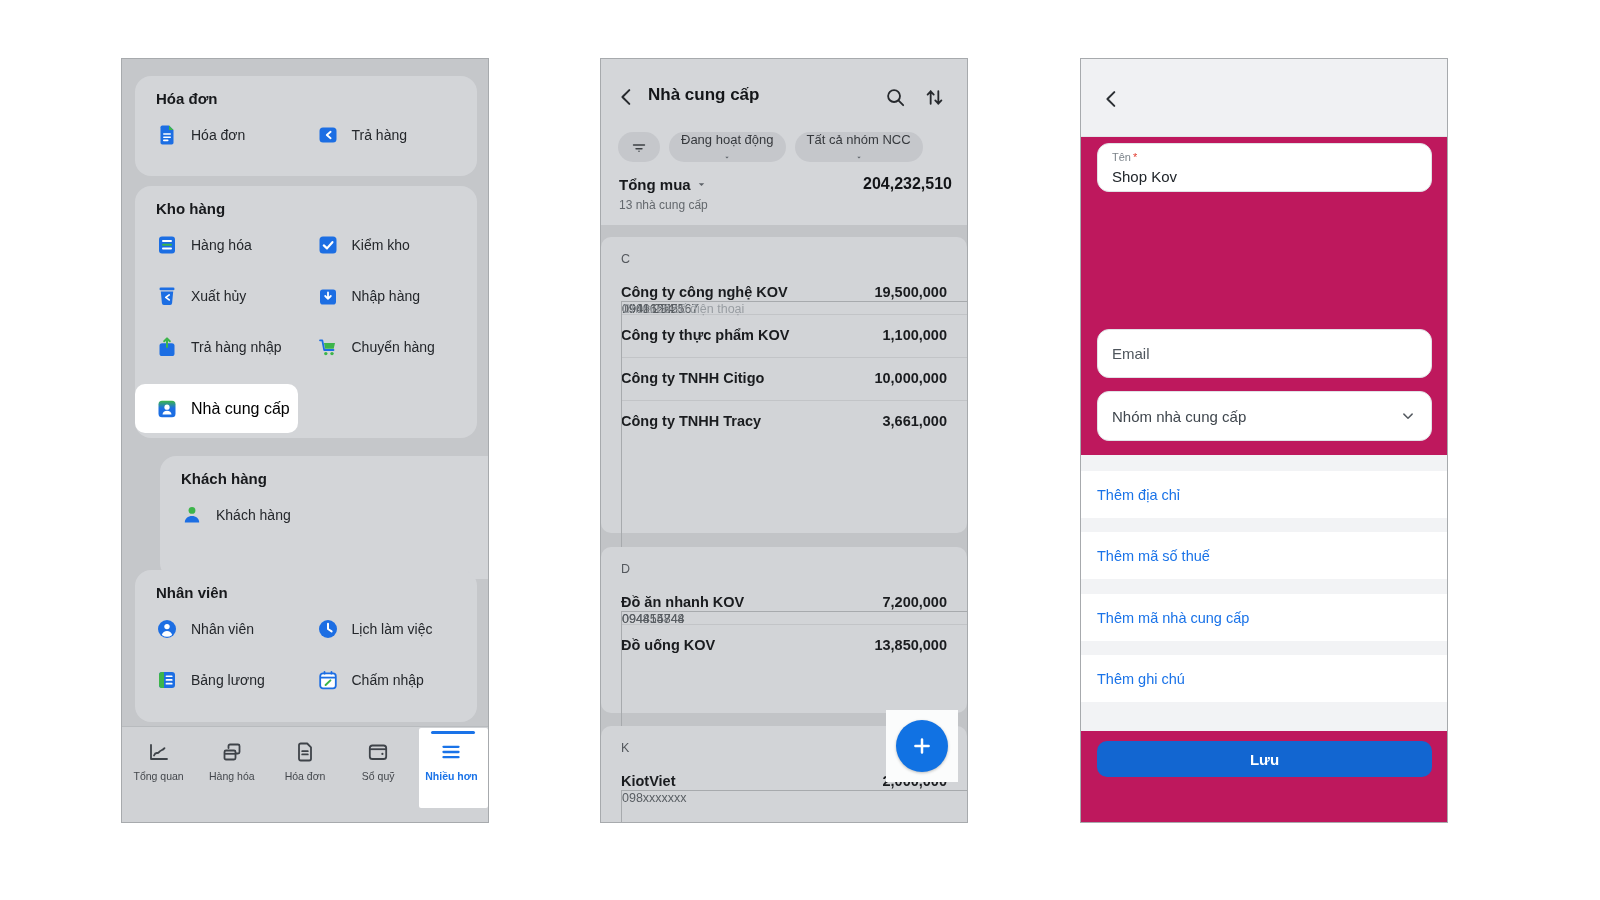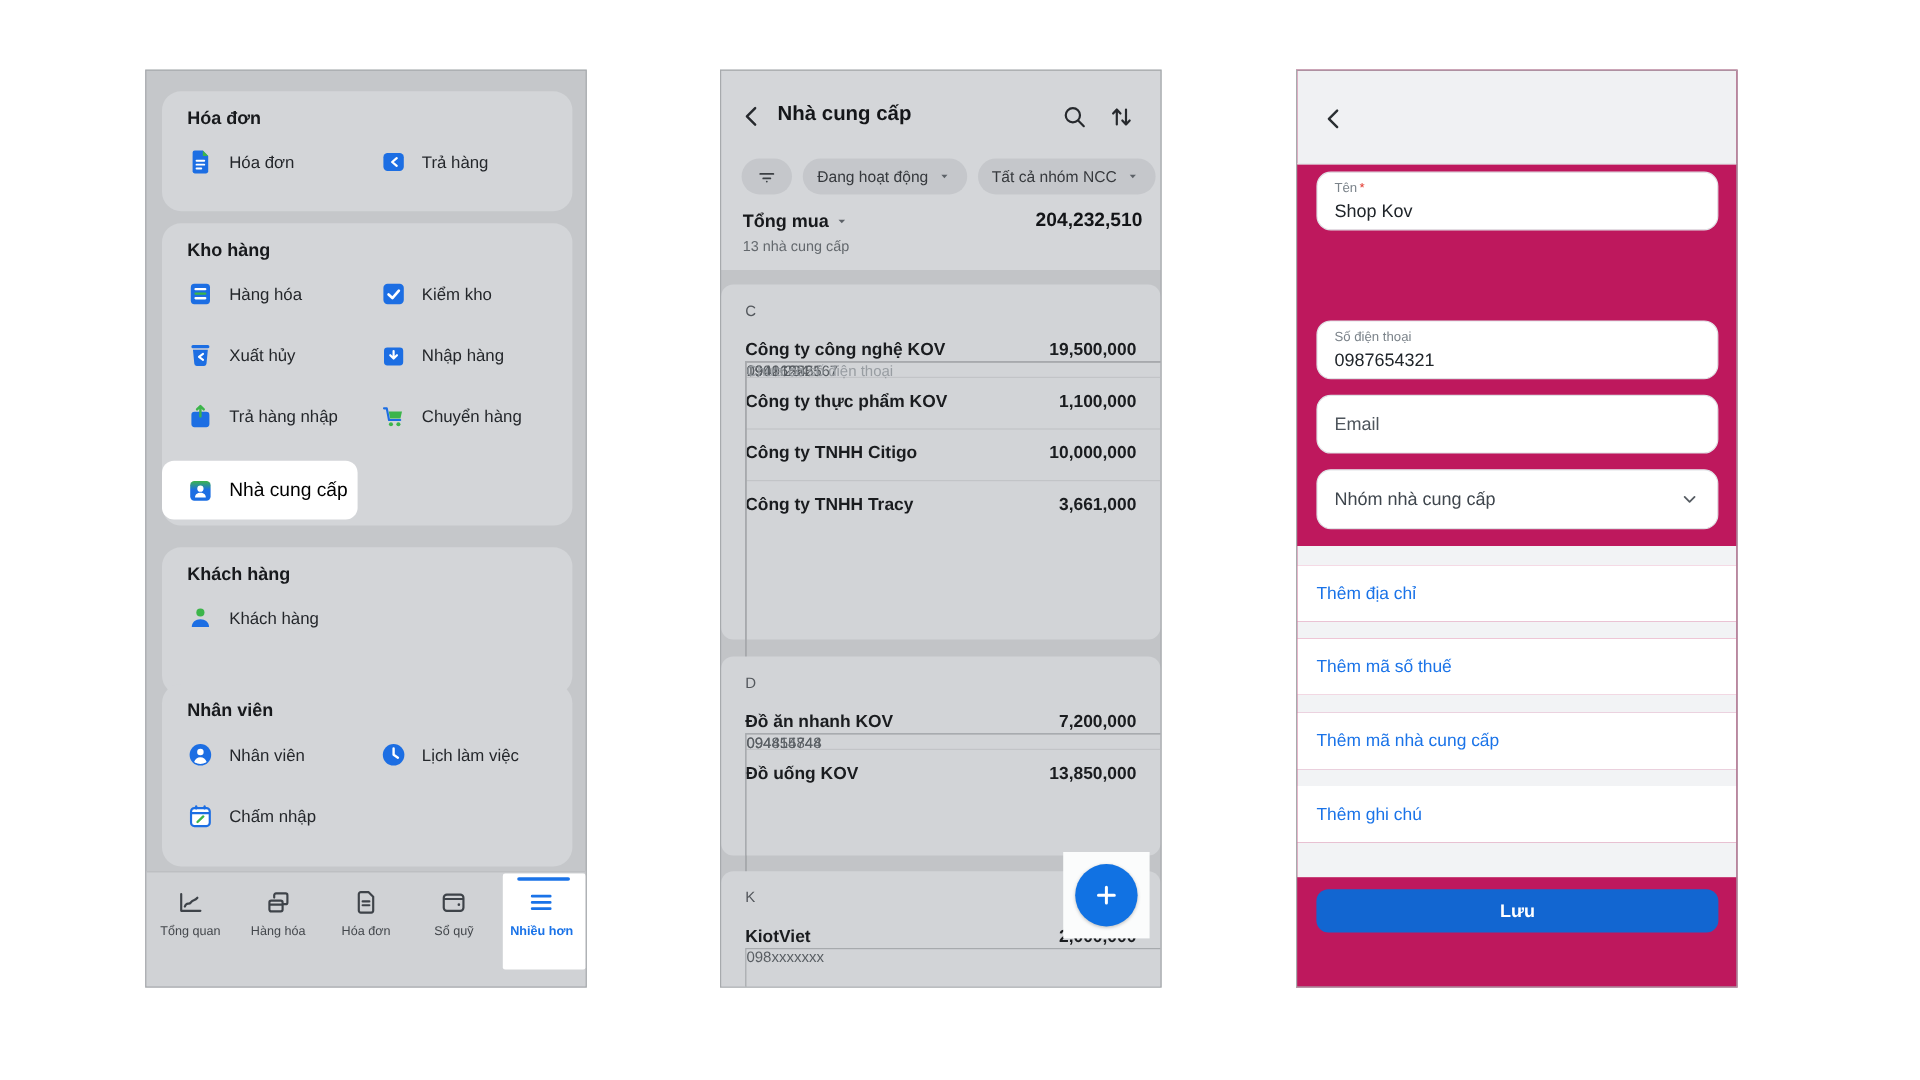--- a/index.html
+++ b/index.html
@@ -9,21 +9,21 @@
   #phone-left  { left:121px;  background:#c5c7ca; }
   #phone-mid   { left:600px;  background:#c2c4c7; }
   #phone-right { left:1080px; background:#be185d; }
 
   .ic { display:block; }
 
   
   .menu-card { position:absolute; left:13px; width:342px; background:#d3d5d8; border-radius:16px; overflow:visible; }
   #card-invoices  { top:17px;  height:100px; }
   #card-warehouse { top:127px; height:252px; }
-  #card-customers { top:397px; height:123px; }
+  #card-customers { top:397px; height:123px;margin-left:25px; }
   #card-staff     { top:511px; height:152px; }
   .card-title { padding:14px 0 0 21px; font-size:15px; font-weight:700; color:#17191c; }
   .menu-grid { display:grid; grid-template-columns:1fr 1fr; padding-left:21px; margin-top:2px; }
   .menu-item { display:flex; align-items:center; gap:13px; height:51px; }
   .menu-item .label { font-size:14px; color:#24272b; }
   .menu-highlight { position:absolute; left:0; top:198px; width:163px; height:49px; background:#ffffff; border-radius:10px; display:flex; align-items:center; gap:13px; padding-left:21px; }
 
   .bottom-nav { position:absolute; left:0; bottom:0; width:100%; height:96px; background:#d0d2d5; border-top:1px solid #b8bbbe; }
   .nav-spotlight { position:absolute; left:297px; top:1px; width:69px; height:80px; background:#ffffff; border-radius:2px; }
   .nav-indicator { position:absolute; left:12px; top:3px; width:44px; height:3px; background:#1a73e8; border-radius:2px; }
@@ -32,21 +32,21 @@
   .nav-item .nav-label { font-size:10.5px; color:#43474c; }
   .nav-item.active .nav-label { color:#1a73e8; font-weight:600; }
 
   
   .mid-top { position:absolute; left:0; top:0; width:100%; height:166px; background:#d4d6d9; }
   .mid-back { position:absolute; left:15px; top:27px; color:#26292d; }
   .mid-title { position:absolute; left:47px; top:26px; font-size:17px; font-weight:700; color:#141619; }
   .mid-search { position:absolute; left:283px; top:27px; color:#26292d; }
   .mid-sort { position:absolute; left:322px; top:27px; color:#26292d; }
   .chip-row { position:absolute; left:17px; top:73px; display:flex; gap:9px; align-items:center; }
-  .chip { height:30px; background:#c5c7cb; border-radius:15px; display:flex; align-items:center; gap:6px; padding:0 12px; font-size:13px; font-weight:500; color:#36393d; }
+  .chip { height:30px; background:#c5c7cb; border-radius:15px; display:flex; align-items:center; gap:6px; padding:0 12px; font-size:13px; font-weight:500; color:#36393d;flex-direction:column; }
   .chip.icon-only { width:42px; justify-content:center; padding:0; color:#3c4044; }
   .caret { color:#5d6268; }
   .total-row { position:absolute; left:18px; top:116px; width:333px; display:flex; justify-content:space-between; align-items:center; }
   .total-label-wrap { display:flex; align-items:center; gap:3px; }
   .total-label { font-size:15px; font-weight:700; color:#17191c; }
   .total-value { font-size:16px; font-weight:700; color:#131518; }
   .supplier-count { position:absolute; left:18px; top:139px; font-size:12px; color:#63686d; }
 
   .group { position:absolute; left:0; width:100%; background:#d2d4d7; border-radius:10px; }
   #group-c { top:178px; height:296px; }
@@ -303,20 +303,26 @@
         <span class="label">Nhân viên</span>
       </div>
       <div class="menu-item">
         <svg class="ic" width="22" height="22">
             <use href="#s-clock"></use>
           </svg>
         <span class="label">Lịch làm việc</span>
       </div>
       <div class="menu-item">
         <svg class="ic" width="22" height="22">
+            <use href="#s-payroll"></use>
+          </svg>
+        <span class="label">Bảng lương</span>
+      </div>
+      <div class="menu-item">
+        <svg class="ic" width="22" height="22">
             <use href="#s-calendar"></use>
           </svg>
         <span class="label">Chấm nhập</span>
       </div>
     </div>
   </div>
 
   <div class="bottom-nav">
     <div class="nav-spotlight">
       <div class="nav-indicator"></div>
@@ -490,24 +496,20 @@
         </svg>
       </span>
   </div>
 
   <div class="r-field" id="rf-name">
     <div class="f-label"><span>Tên</span><span class="req">*</span></div>
     <div class="f-value">Shop Kov</div>
   </div>
 
 
-  <div class="r-field" id="rf-phone">
-    <div class="f-label">Số điện thoại</div>
-    <div class="f-value">0987654321</div>
-  </div>
 
   <div class="r-field plain" id="rf-email">
     <span class="f-placeholder">Email</span>
   </div>
 
   <div class="r-field plain" id="rf-group">
     <span class="f-placeholder">Nhóm nhà cung cấp</span>
     <svg class="ic" width="18" height="18" style="color:#565c62">
         <use href="#s-chevdown"></use>
       </svg>

